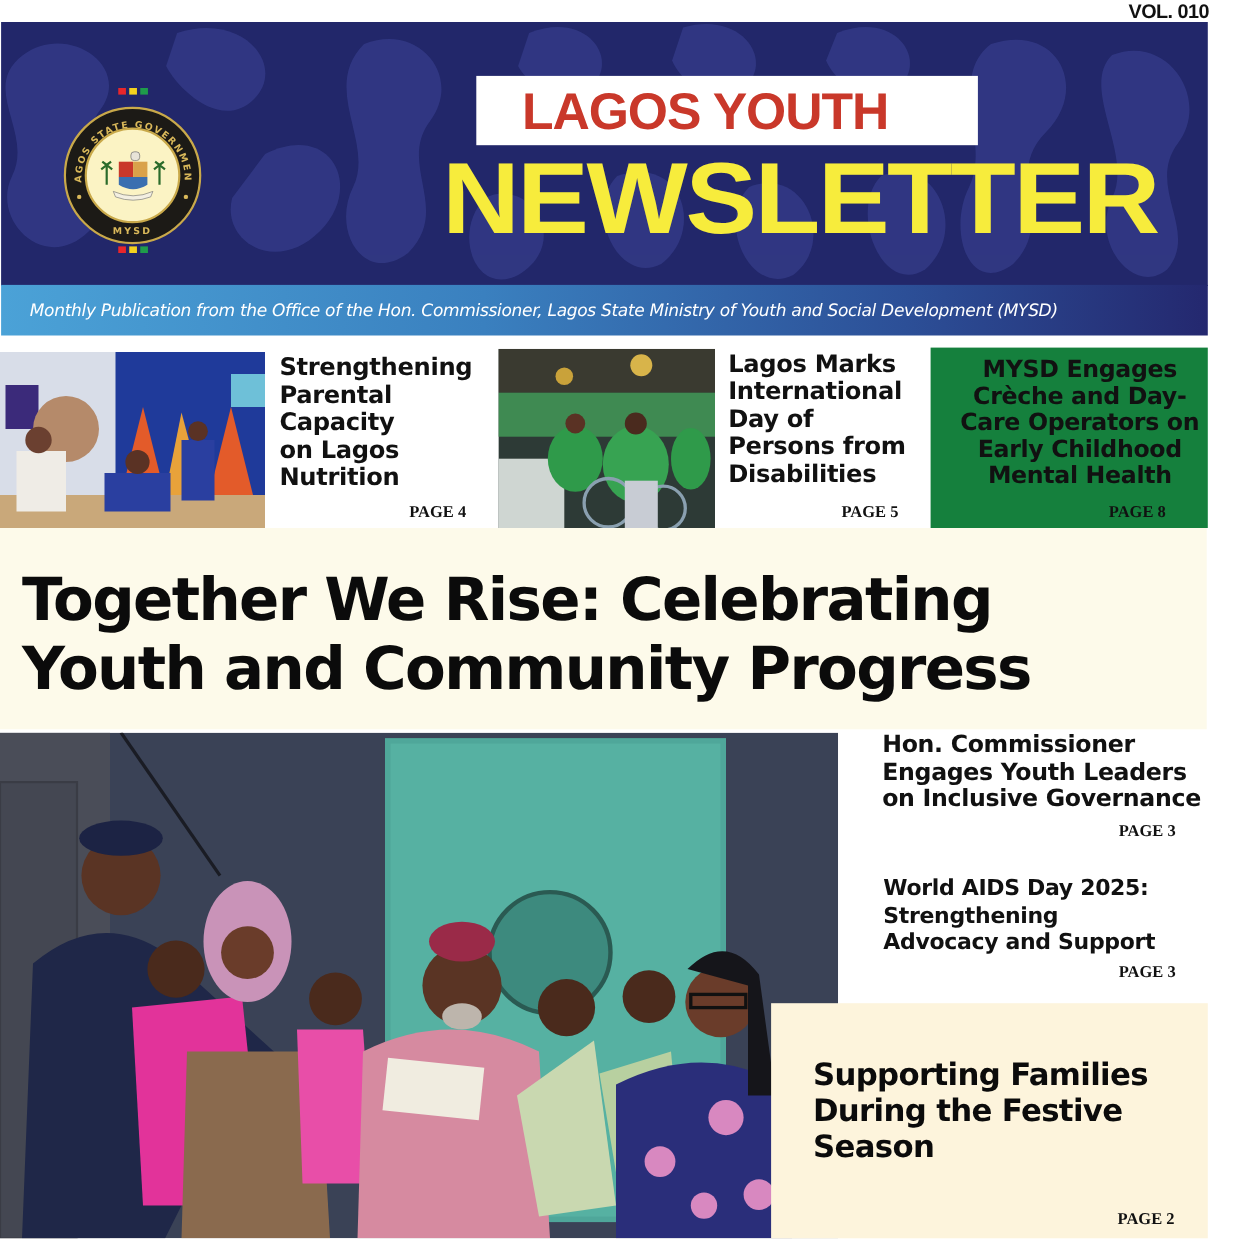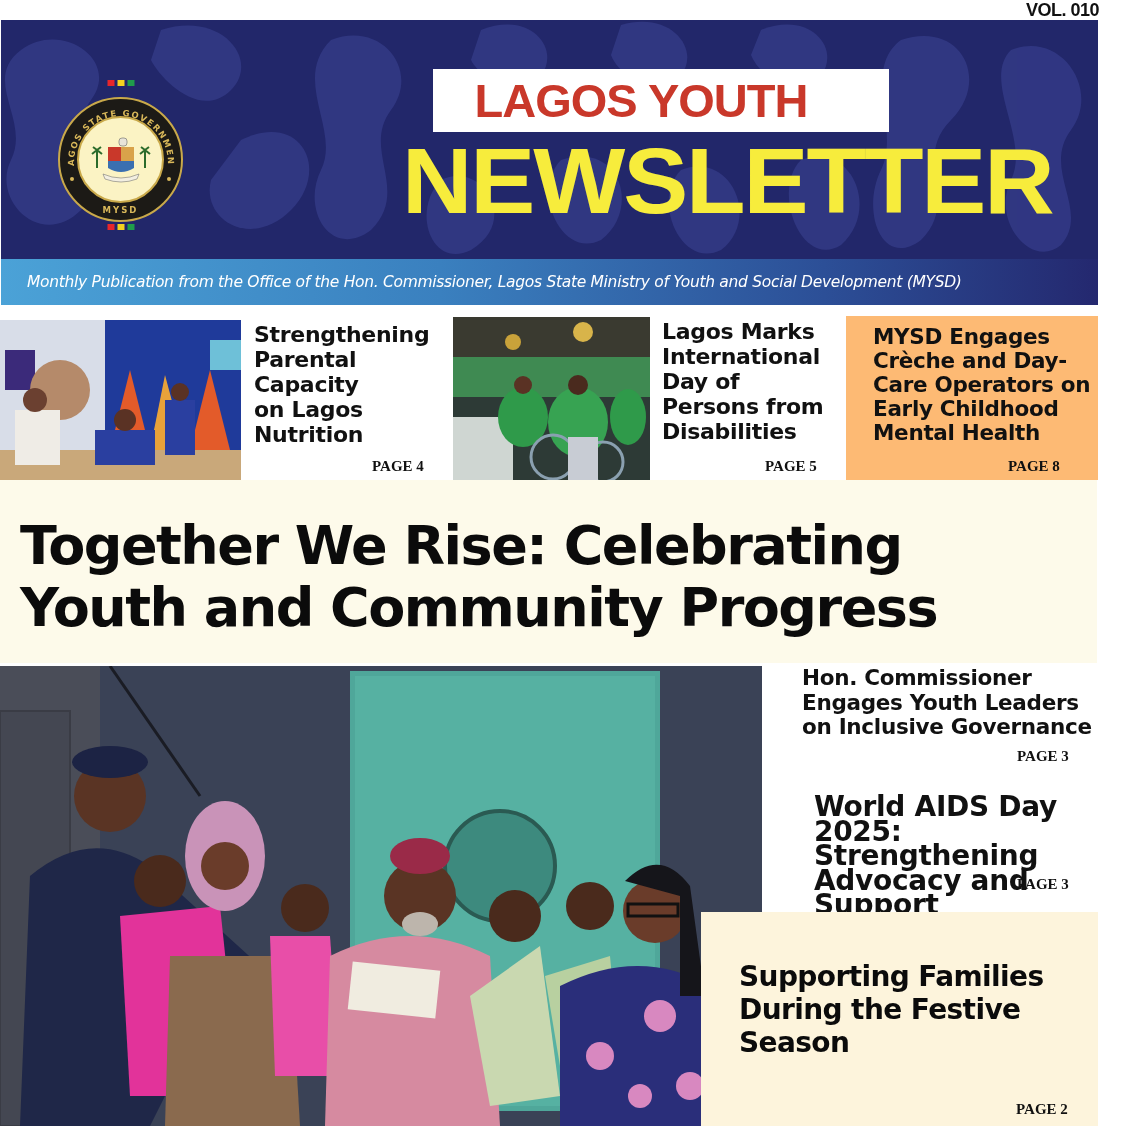--- a/index.html
+++ b/index.html
@@ -163,21 +163,21 @@
   <div class="story-title" style="left:209px;top:2px;">
     <div>Lagos Marks</div>
     <div>International</div>
     <div>Day of</div>
     <div>Persons from</div>
     <div>Disabilities</div>
   </div>
   <div class="page-ref" style="left:312px;top:141px;">PAGE 5</div>
 </div>
 
-<div class="story" style="left:846px;top:316px;width:252px;height:164px;background:#fdba74;">
+<div class="story" style="left:846px;top:316px;width:252px;height:164px;background:#15803d;text-align:center;">
   <div class="story-title" style="left:27px;top:9px;font-size:21.5px;line-height:24px;">
     <div>MYSD Engages</div>
     <div>Crèche and Day-</div>
     <div>Care Operators on</div>
     <div>Early Childhood</div>
     <div>Mental Health</div>
   </div>
   <div class="page-ref" style="left:162px;top:142px;">PAGE 8</div>
 </div>
 
@@ -238,21 +238,21 @@
 <div class="story" style="left:802px;top:666px;width:306px;height:104px;">
   <div class="story-title" style="left:0;top:0;font-size:21.5px;line-height:24.5px;">
     <div>Hon. Commissioner</div>
     <div>Engages Youth Leaders</div>
     <div>on Inclusive Governance</div>
   </div>
   <div class="page-ref" style="left:215px;top:82px;">PAGE 3</div>
 </div>
 
 <div class="story" style="left:802px;top:795px;width:306px;height:104px;">
-  <div class="story-title" style="left:12px;top:0;font-size:28px;line-height:24.5px;">
+  <div class="story-title" style="left:1px;top:0;font-size:20px;line-height:24.5px;">
     <div>World AIDS Day 2025:</div>
     <div>Strengthening</div>
     <div>Advocacy and Support</div>
   </div>
   <div class="page-ref" style="left:215px;top:81px;">PAGE 3</div>
 </div>
 
 <div class="family-box">
   <div class="family-title">
     <div>Supporting Families</div>

